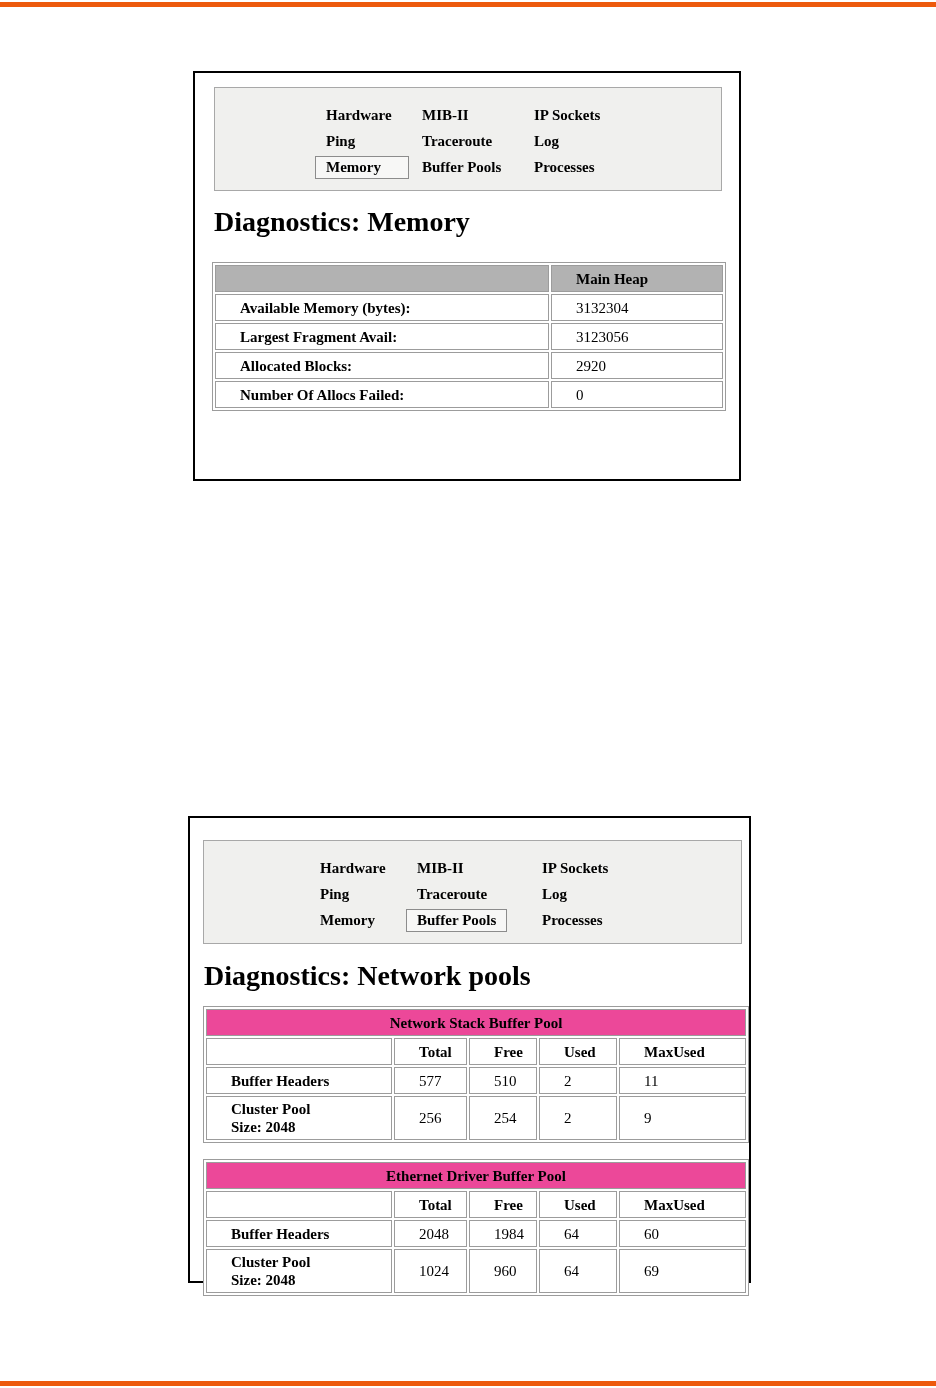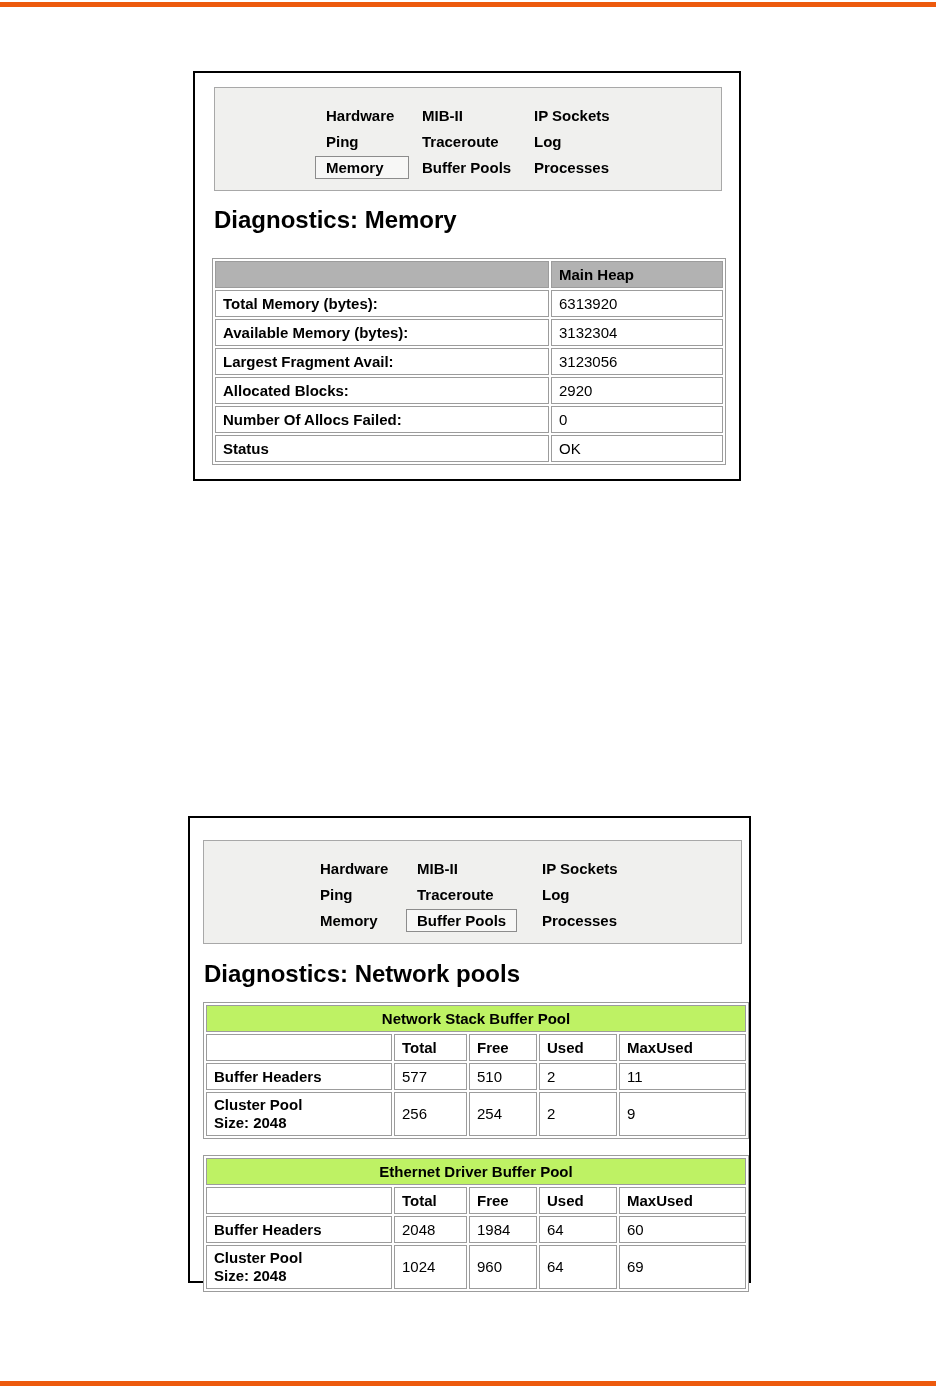--- a/index.html
+++ b/index.html
@@ -5,21 +5,21 @@
   * { margin:0; padding:0; box-sizing:content-box; }
   html,body { background:#ffffff; }
   body {
     width:936px; height:1388px; position:relative;
     font-family:"Liberation Sans", sans-serif; color:#000;
   }
   .accent-bar { position:absolute; left:0; width:936px; height:5px; background:#ED5A0D; }
   #top-bar { top:2px; }
   #bottom-bar { top:1381px; }
 
-  .shot { position:absolute; background:#fff; border:2px solid #000; }
+  .shot { position:absolute; background:#fff; border:2px solid #000;font-family:Liberation Serif, serif; }
   #shot-memory { left:193px; top:71px;  width:544px; height:406px; }
   #shot-buffer { left:188px; top:816px; width:559px; height:463px; }
 
   .menu-panel {
     box-sizing:border-box;
     background:#F0F0EE; border:1px solid #A8A8A8;
     display:grid; grid-auto-rows:26px; align-items:center;
   }
   #shot-memory .menu-panel {
     margin:14px 0 0 19px; width:508px; height:104px;
@@ -30,35 +30,35 @@
     grid-template-columns:97px 125px auto; padding:14px 0 0 116px;
   }
   .menu-item { font-size:15px; font-weight:bold; white-space:nowrap; cursor:default; }
   .menu-item .lbl { display:inline-block; padding:2px 0; }
   .menu-item.selected .lbl {
     box-sizing:border-box; min-width:94px;
     border:1px solid #8C8C8C; background:#F7F7F6;
     padding:2px 10px; margin-left:-11px;
   }
 
-  .page-heading { font-size:24px; font-weight:bold; letter-spacing:0; }
+  .page-heading { font-size:28px; font-weight:bold; letter-spacing:0; }
   #shot-memory .page-heading { margin:15px 0 0 19px; }
   #shot-buffer .page-heading { margin:16px 0 0 14px; }
 
   table.data-table {
     border-collapse:separate; border-spacing:2px;
     border:1px solid #9C9C9C; table-layout:fixed; background:#fff;
   }
   table.data-table td {
     border:1px solid #9C9C9C; font-size:15px;
-    padding:2px 7px; vertical-align:middle; overflow:hidden;
+    padding:2px 24px; vertical-align:middle; overflow:hidden;
     line-height:18px;
   }
   td.hdr   { background:#B2B2B2; font-weight:bold; }
-  td.title { background:#bef264; font-weight:bold; text-align:center; }
+  td.title { background:#ec4899; font-weight:bold; text-align:center; }
   td.rowlabel { font-weight:bold; }
   td.colhdr   { font-weight:bold; }
 
   #shot-memory table.data-table { margin:24px 0 0 17px; width:512px; }
   #shot-memory td { height:21px; }
 
   #shot-buffer table.data-table { margin:14px 0 0 13px; width:544px; }
   #shot-buffer table.data-table.second { margin-top:16px; }
   #shot-buffer td { height:21px; }
   #shot-buffer tr.tall td { height:38px; }
@@ -88,42 +88,34 @@
     <colgroup>
         <col style="width:334px">
         <col>
       </colgroup>
     <tbody>
         <tr>
       <td class="hdr"></td>
       <td class="hdr">Main Heap</td>
     </tr>
     <tr>
-      <td class="rowlabel">Total Memory (bytes):</td>
-      <td>6313920</td>
-    </tr>
-    <tr>
       <td class="rowlabel">Available Memory (bytes):</td>
       <td>3132304</td>
     </tr>
     <tr>
       <td class="rowlabel">Largest Fragment Avail:</td>
       <td>3123056</td>
     </tr>
     <tr>
       <td class="rowlabel">Allocated Blocks:</td>
       <td>2920</td>
     </tr>
     <tr>
       <td class="rowlabel">Number Of Allocs Failed:</td>
       <td>0</td>
-    </tr>
-    <tr>
-      <td class="rowlabel">Status</td>
-      <td>OK</td>
     </tr>
   </tbody>
     </table>
 </div>
 
 <div class="shot" id="shot-buffer">
 
   <div class="menu-panel">
     <div class="menu-item"><span class="lbl">Hardware</span></div>
     <div class="menu-item"><span class="lbl">MIB-II</span></div>

